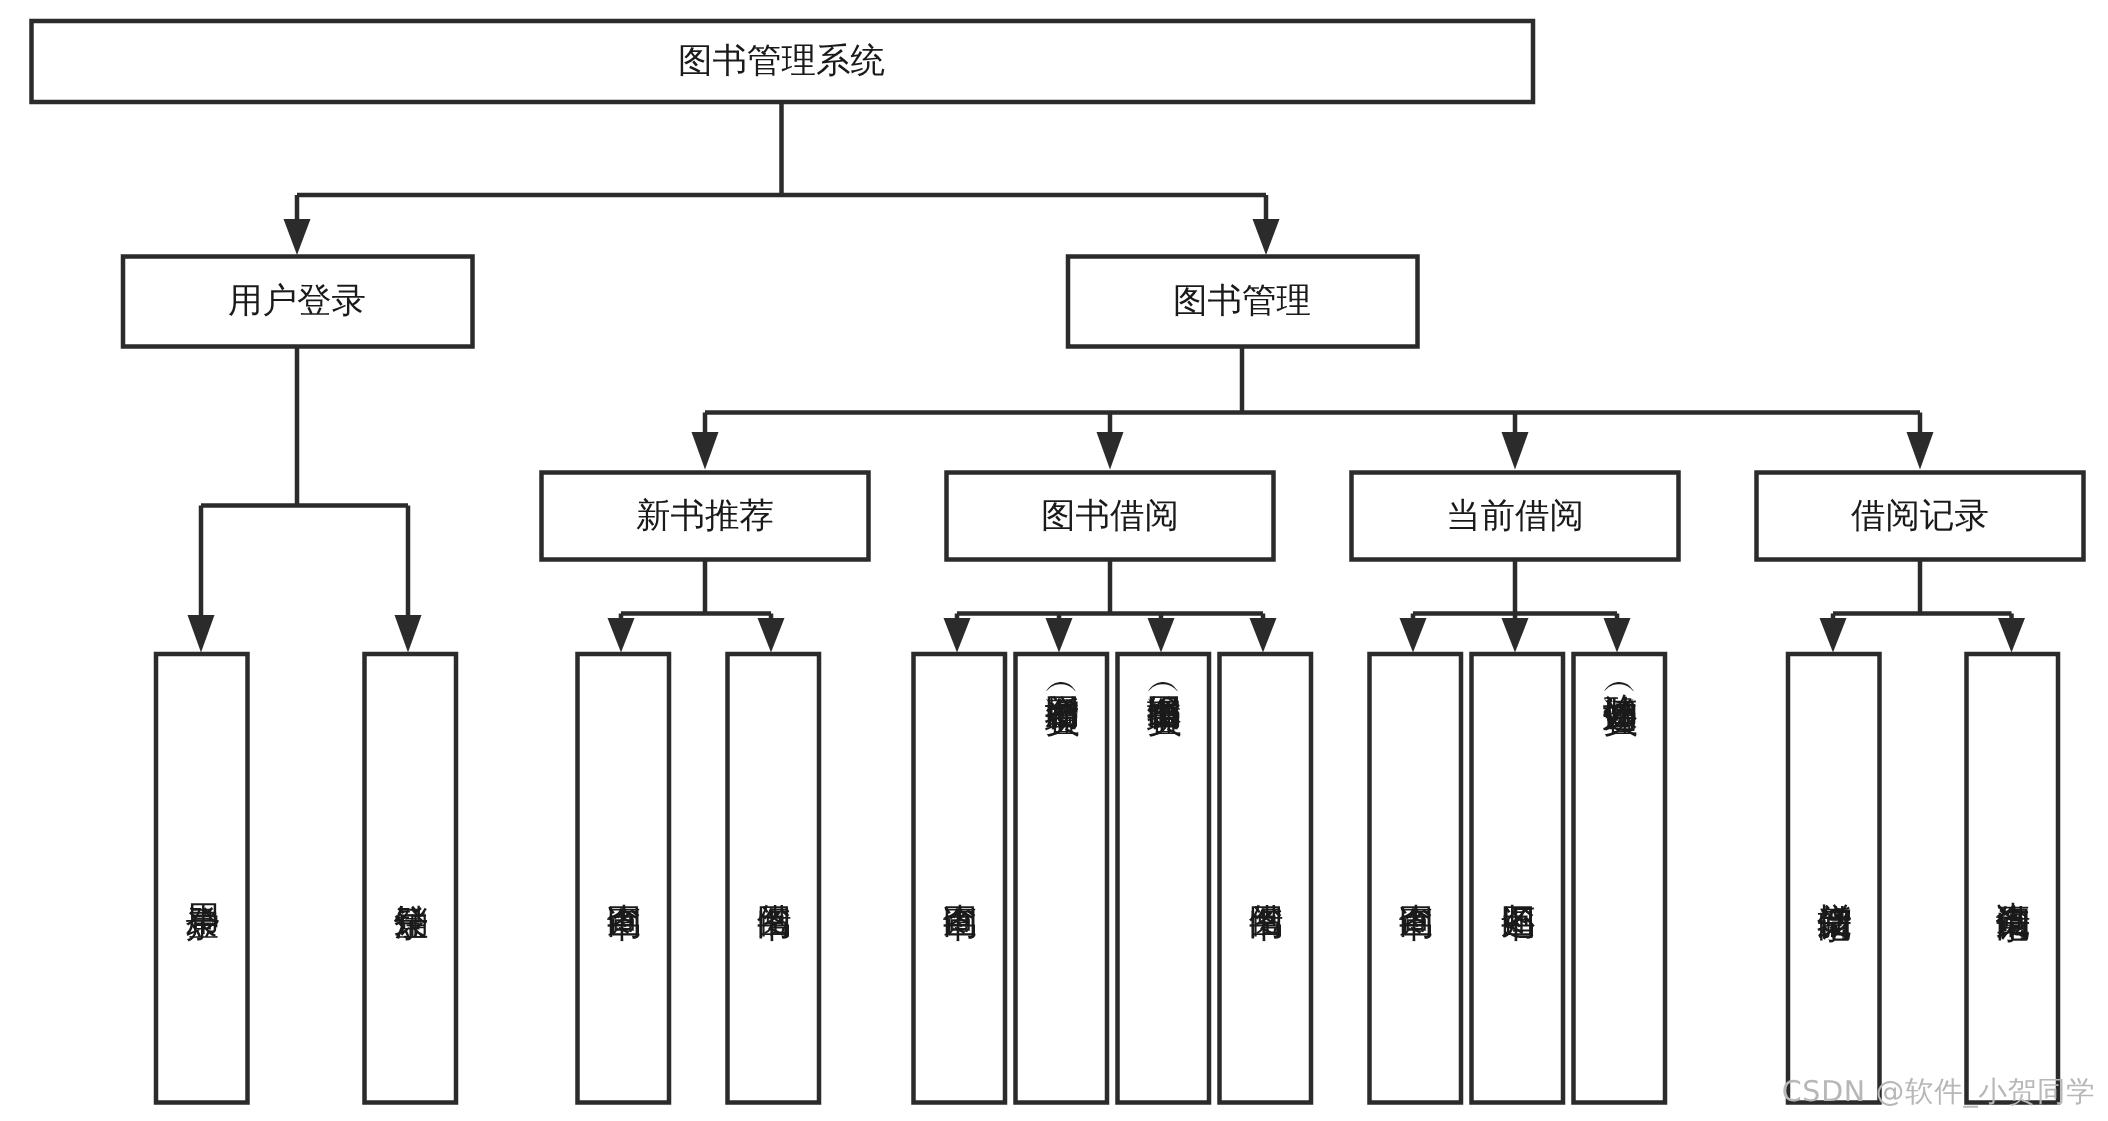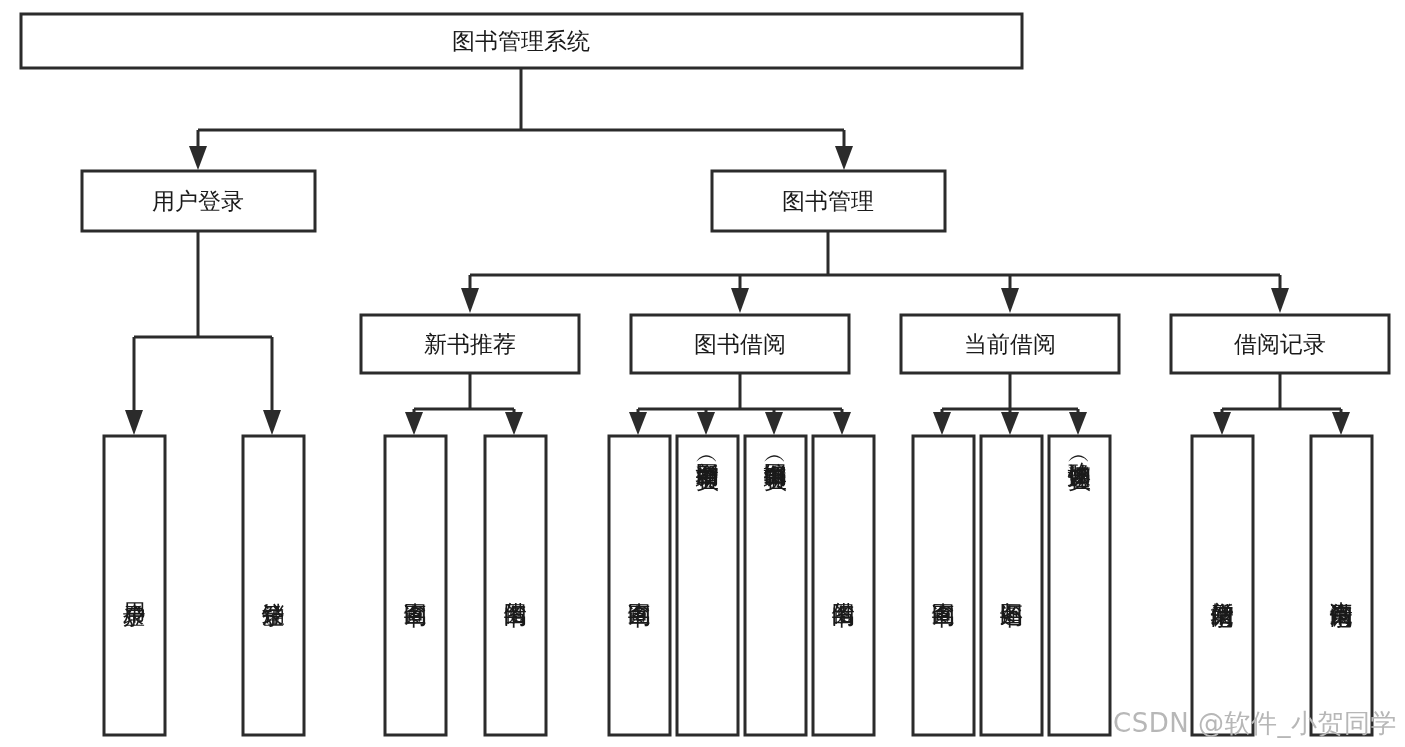--- a/index.html
+++ b/index.html
@@ -66,21 +66,21 @@
     color: #1a1a1a;
     letter-spacing: 1px;
     white-space: nowrap;
     text-align: center;
   }
   #watermark {
     position: absolute;
     right: 8px;
     bottom: 6px;
     font-family: "DejaVu Sans", "Liberation Sans", sans-serif;
-    font-size: 26px;
+    font-size: 19px;
     color: #b7b7b7;
     white-space: nowrap;
     letter-spacing: 0.5px;
   }
 </style>
 </head>
 <body>
 
 <div id="diagram-root">
 

